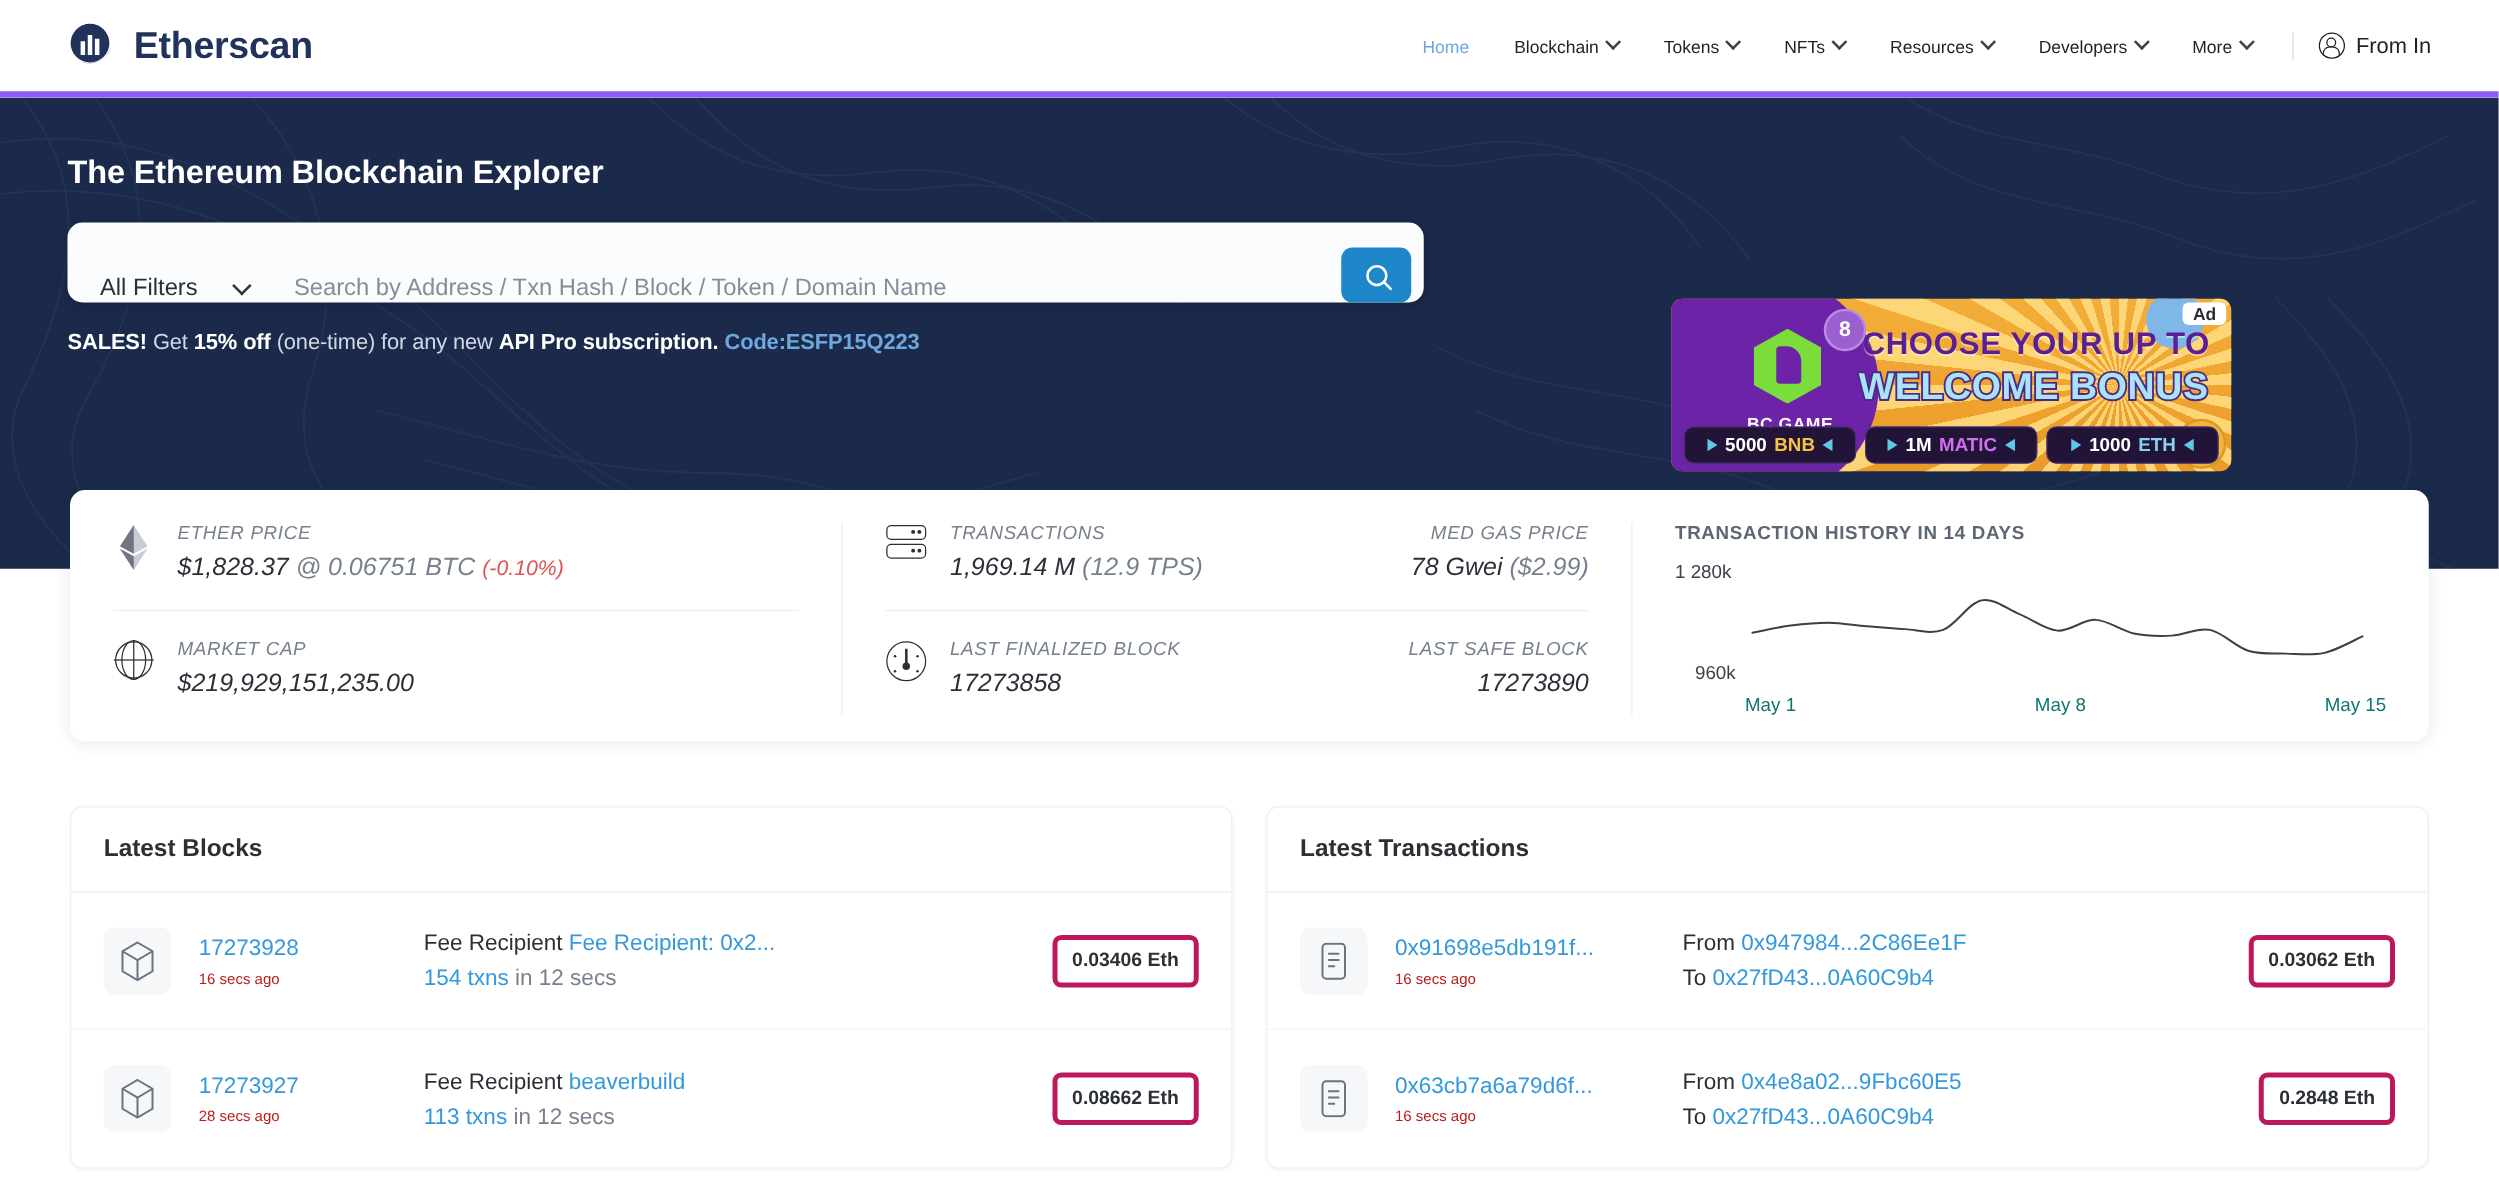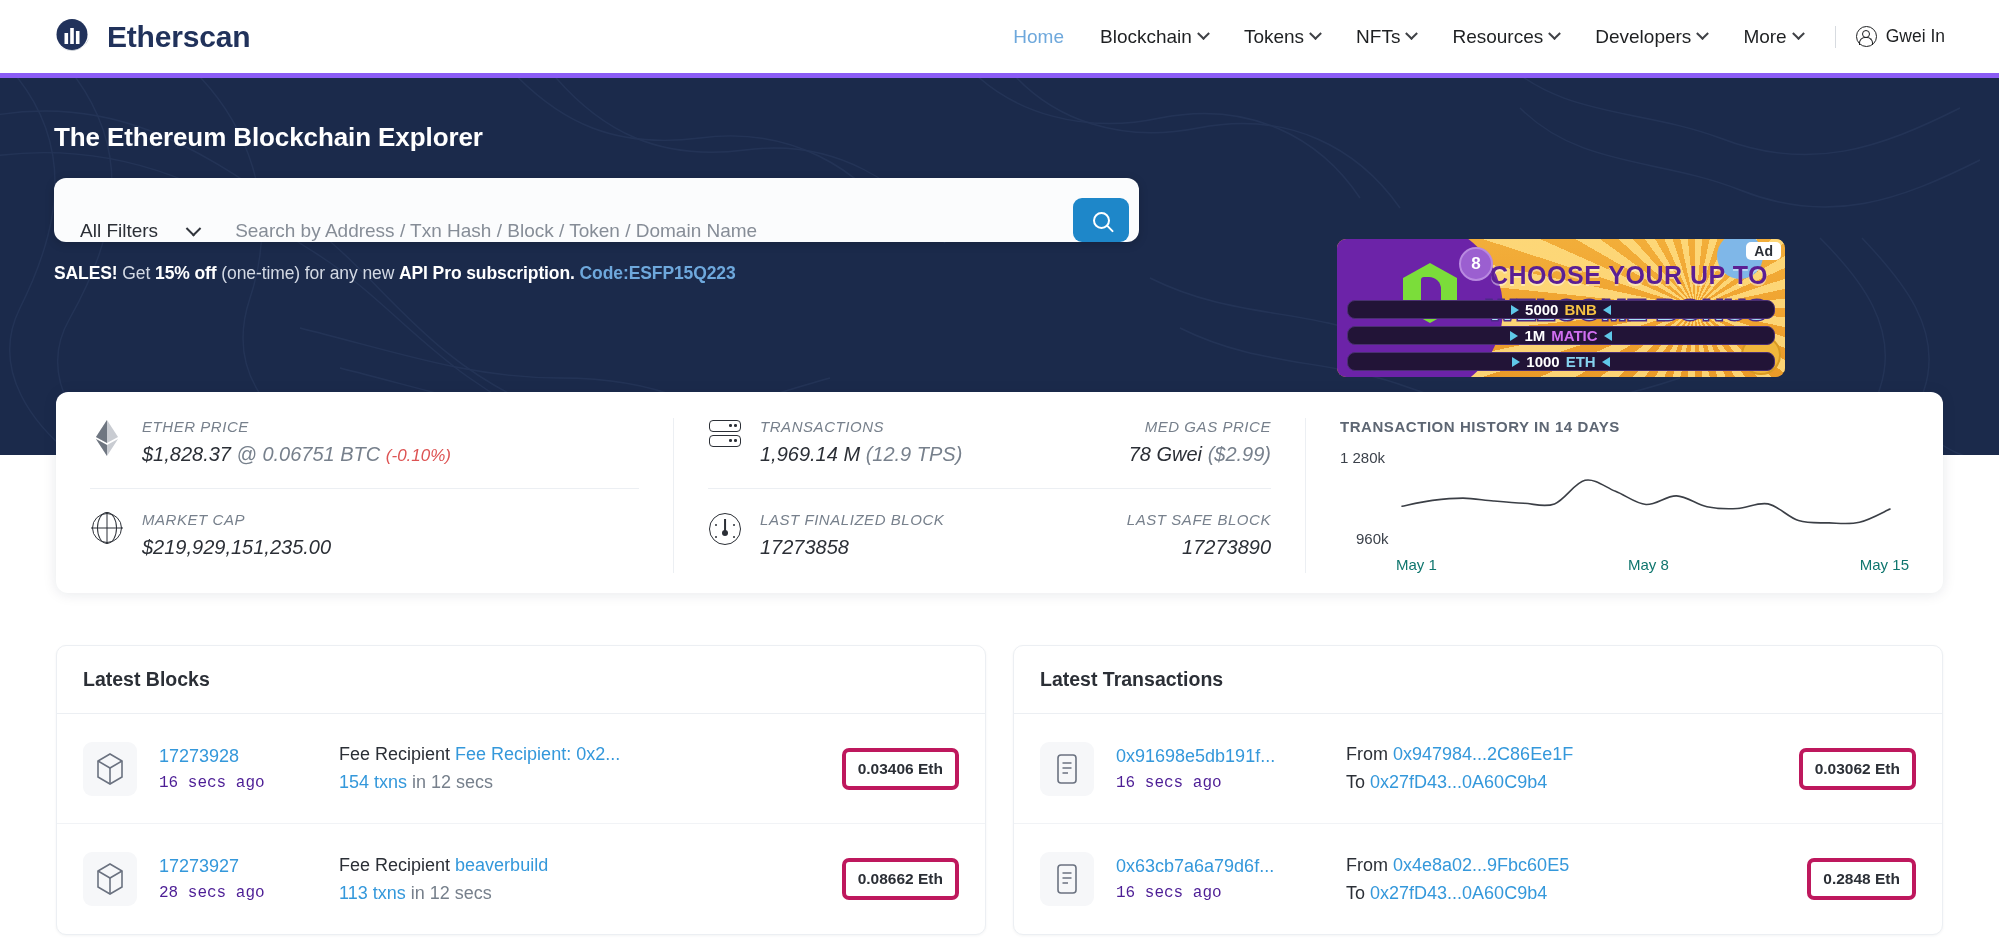--- a/index.html
+++ b/index.html
@@ -33,21 +33,21 @@
   .nav-links {
     margin-left: auto;
     display: flex;
     align-items: center;
     gap: 0px;
   }
   .nav-item {
     display: flex;
     align-items: center;
     gap: 7px;
-    font-size: 19px;
+    font-size: 14px;
     color: #1e2022;
     padding: 8px 18px;
     cursor: pointer;
     white-space: nowrap;
     text-align: right;
   }
   .nav-item.active { color: #6ea8dc; }
   .nav-caret {
     display: inline-block;
     width: 9px; height: 9px;
@@ -201,21 +201,21 @@
   }
   .ad-line2 {
     position:absolute; left:140px; top:54px; width:300px; text-align:center;
     font-size:30px; font-weight:800; letter-spacing: .5px;
     color:#a9e3f8;
     -webkit-text-stroke: 3px #4b2a87;
     paint-order: stroke fill;
   }
   .ad-pills {
     position:absolute; left:10px; bottom:6px; right:10px;
-    display:flex; gap:7px;flex-direction:column;
+    display:flex; gap:7px;
   }
   .ad-pill {
     flex:1; height:30px; background:#221437; border-radius:8px;
     display:flex; align-items:center; justify-content:center; gap:6px;
     border:1.5px solid #4a2f72;
     font-size:15px; font-weight:800; color:#ffffff; white-space:nowrap;
   }
   .ad-pill .amt { color:#ffffff; }
   .ad-pill .bnb { color:#f5c243; }
   .ad-pill .matic { color:#d06ff0; }
@@ -328,21 +328,21 @@
     min-height: 110px;
   }
   .row:last-child { border-bottom: none; }
   .row-ico {
     width: 54px; height: 54px; border-radius: 9px; background:#f6f7f9;
     display:flex; align-items:center; justify-content:center;
     flex:none; margin-right: 22px;
   }
   .col1 { width: 180px; flex:none; }
   .lnk { color:#3498db; font-size:18px; cursor:pointer; }
-  .sub { color:#4c1d95; font-size:16px; margin-top:7px;font-family:Liberation Mono, monospace; }
+  .sub { color:#b91c1c; font-size:12px; margin-top:7px; }
   .col2 { flex:1; }
   .l1 { font-size:18px; color:#2b2f36; }
   .l2 { font-size:18px; color:#2b2f36; margin-top:7px; }
   .l1 .lnk, .l2 .lnk { font-size:18px; }
   .pill {
     border:4px solid #be185d; border-radius:7px;
     padding:8px 12px; font-size:15.5px; color:#2b2f36; font-weight:600;
     white-space:nowrap; flex:none;
   }
   .txlist .col1 { width: 230px; }
@@ -389,21 +389,21 @@
       <span>Developers</span>
       <span class="nav-caret"></span>
     </div>
     <div class="nav-item">
       <span>More</span>
       <span class="nav-caret"></span>
     </div>
     <div class="nav-sep"></div>
     <div class="signin">
       <span class="user-ico"></span>
-      <span>Gwei In</span>
+      <span>From In</span>
     </div>
   </div>
 </div>
 
 <div class="hero">
   <svg class="hero-topo" viewBox="0 0 1999 377" preserveAspectRatio="none">
     <g fill="none" stroke="#2b3c60" stroke-width="1.4">
       <path d="M-20 40 C120 10, 210 80, 300 140 C380 195, 420 280, 540 330 C640 372, 720 330, 830 300"></path>
       <path d="M-20 80 C130 55, 230 120, 320 178 C400 230, 440 300, 560 350 C650 388, 740 350, 850 320"></path>
       <path d="M0 -20 C80 60, 60 150, 20 230 C-10 290, 30 350, 90 390"></path>

